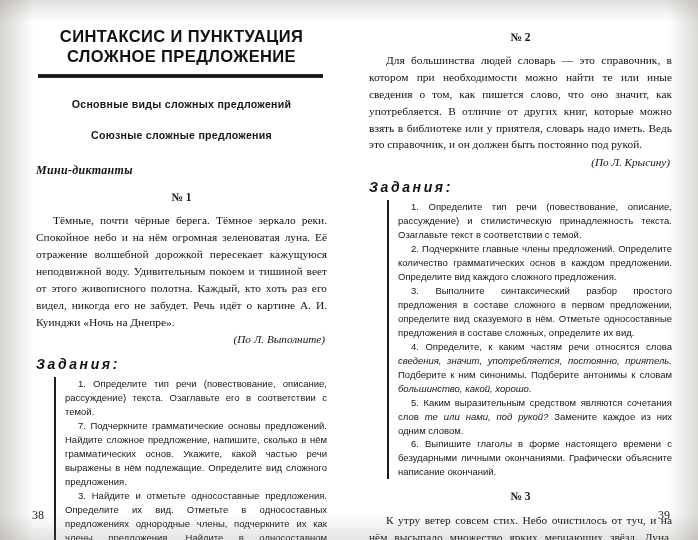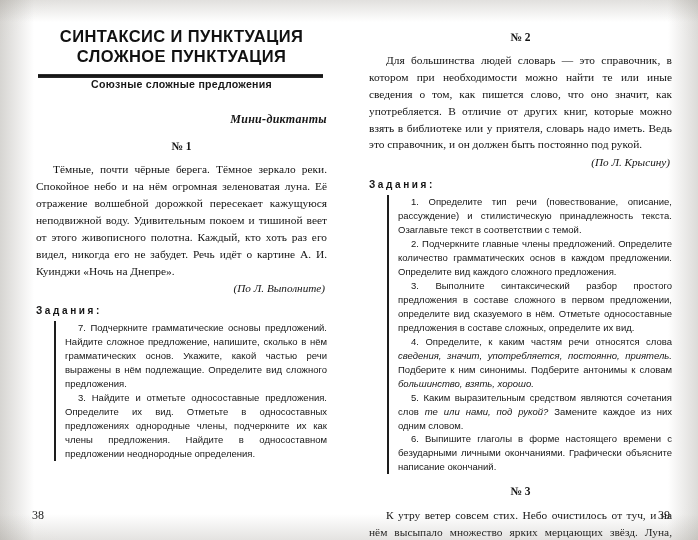--- a/index.html
+++ b/index.html
@@ -78,25 +78,25 @@
   .section-head {
     margin: 0;
     text-align: center;
     font-family: "Liberation Sans", sans-serif;
     font-weight: bold;
     font-size: 10.6px;
     letter-spacing: .25px;
     color: #181818;
   }
   .section-head.first { margin-top: 20px; }
-  .section-head.second { margin-top: 0; }
+  .section-head.second { margin-top: 19px; }
 
   .minidict {
     margin: 22px 0 0 0;
-    text-align: right;
+    text-align: left;
     font-family: "Liberation Serif", serif;
     font-style: italic;
     font-weight: bold;
     font-size: 12px;
     letter-spacing: .3px;
   }
 
   .num-head {
     margin: 13px 0 0 0;
     text-align: center;
@@ -126,23 +126,24 @@
     font-style: italic;
     font-size: 11.2px;
     padding-right: 2px;
   }
 
   
   .tasks-label {
     margin: 11px 0 0 0;
     font-family: "Liberation Sans", sans-serif;
     font-weight: bold;
-    font-size: 10px;
+    font-size: 14px;
     letter-spacing: 2.6px;
     color: #141414;
+    font-style: italic;
   }
   .tasks {
     margin: 5px 0 0 18px;
     padding-left: 9px;
     border-left: 2.4px solid #1d1d1d;
   }
   .task {
     margin: 0;
     font-family: "Liberation Sans", sans-serif;
     font-size: 9.5px;
@@ -165,37 +166,39 @@
 </style>
 </head>
 <body>
 
 <div class="spread">
 
   <div class="page page-left">
 
     <h1 class="chapter-title">
       <span>СИНТАКСИС И ПУНКТУАЦИЯ</span>
-      <span class="line2">СЛОЖНОЕ ПУНКТУАЦИЯ</span>
+      <span class="line2">СЛОЖНОЕ ПРЕДЛОЖЕНИЕ</span>
     </h1>
     <div class="title-rule"></div>
 
+    <p class="section-head first">Основные виды сложных предложений</p>
     <p class="section-head second">Союзные сложные предложения</p>
 
     <p class="minidict">Мини-диктанты</p>
 
     <p class="num-head">№ 1</p>
 
     <p class="dictation">Тёмные, почти чёрные берега. Тёмное зеркало реки. Спокойное небо и на нём огромная зеленоватая луна. Её отражение волшебной дорожкой пересекает кажущуюся неподвижной воду. Удивительным покоем и тишиной веет от этого живописного полотна. Каждый, кто хоть раз его видел, никогда его не забудет. Речь идёт о картине А. И. Куинджи «Ночь на Днепре».</p>
 
     <p class="attribution">(По Л. Выполните)</p>
 
     <p class="tasks-label">Задания:</p>
 
     <div class="tasks">
+      <p class="task">1. Определите тип речи (повествование, описание, рассуждение) текста. Озаглавьте его в соответствии с темой.</p>
       <p class="task">7. Подчеркните грамматические основы предложений. Найдите сложное предложение, напишите, сколько в нём грамматических основ. Укажите, какой частью речи выражены в нём подлежащие. Определите вид сложного предложения.</p>
       <p class="task">3. Найдите и отметьте односоставные предложения. Определите их вид. Отметьте в односоставных предложениях однородные члены, подчеркните их как члены предложения. Найдите в односоставном предложении неоднородные определения.</p>
 
     </div>
 
     <div class="page-num left">38</div>
   </div>
 
   <div class="page page-right">
 
@@ -204,21 +207,21 @@
     <p class="dictation">Для большинства людей словарь — это справочник, в котором при необходимости можно найти те или иные сведения о том, как пишется слово, что оно значит, как употребляется. В отличие от других книг, которые можно взять в библиотеке или у приятеля, словарь надо иметь. Ведь это справочник, и он должен быть постоянно под рукой.</p>
 
     <p class="attribution">(По Л. Крысину)</p>
 
     <p class="tasks-label">Задания:</p>
 
     <div class="tasks">
       <p class="task">1. Определите тип речи (повествование, описание, рассуждение) и стилистическую принадлежность текста. Озаглавьте текст в соответствии с темой.</p>
       <p class="task">2. Подчеркните главные члены предложений. Определите количество грамматических основ в каждом предложении. Определите вид каждого сложного предложения.</p>
       <p class="task">3. Выполните синтаксический разбор простого предложения в составе сложного в первом предложении, определите вид сказуемого в нём. Отметьте односоставные предложения в составе сложных, определите их вид.</p>
-      <p class="task">4. Определите, к каким частям речи относятся слова <i>сведения, значит, употребляется, постоянно, приятель.</i> Подберите к ним синонимы. Подберите антонимы к словам <i>большинство, взять, хорошо.</i></p>
+      <p class="task">4. Определите, к каким частям речи относятся слова <i>сведения, значит, употребляется, постоянно, приятель.</i> Подберите к ним синонимы. Подберите антонимы к словам <i>большинство, какой, хорошо.</i></p>
       <p class="task">5. Каким выразительным средством являются сочетания слов <i>те или нами, под рукой?</i> Замените каждое из них одним словом.</p>
       <p class="task">6. Выпишите глаголы в форме настоящего времени с безударными личными окончаниями. Графически объясните написание окончаний.</p>
     </div>
 
     <p class="num-head tight">№ 3</p>
 
     <p class="dictation n3">К утру ветер совсем стих. Небо очистилось от туч, и на нём высыпало множество ярких мерцающих звёзд. Луна, круглая, как буханка белого хлеба, висела прямо над нами. Её обрамлял большой круг, похожий на радугу, только без ярких красок; одни жёлтые оттенки играли и переливались. Было красиво и немного страшно, потому что такой круглой и жёлтой радуги вокруг луны я не видел никогда.</p>
 
     <div class="page-num right">39</div>
   </div>

